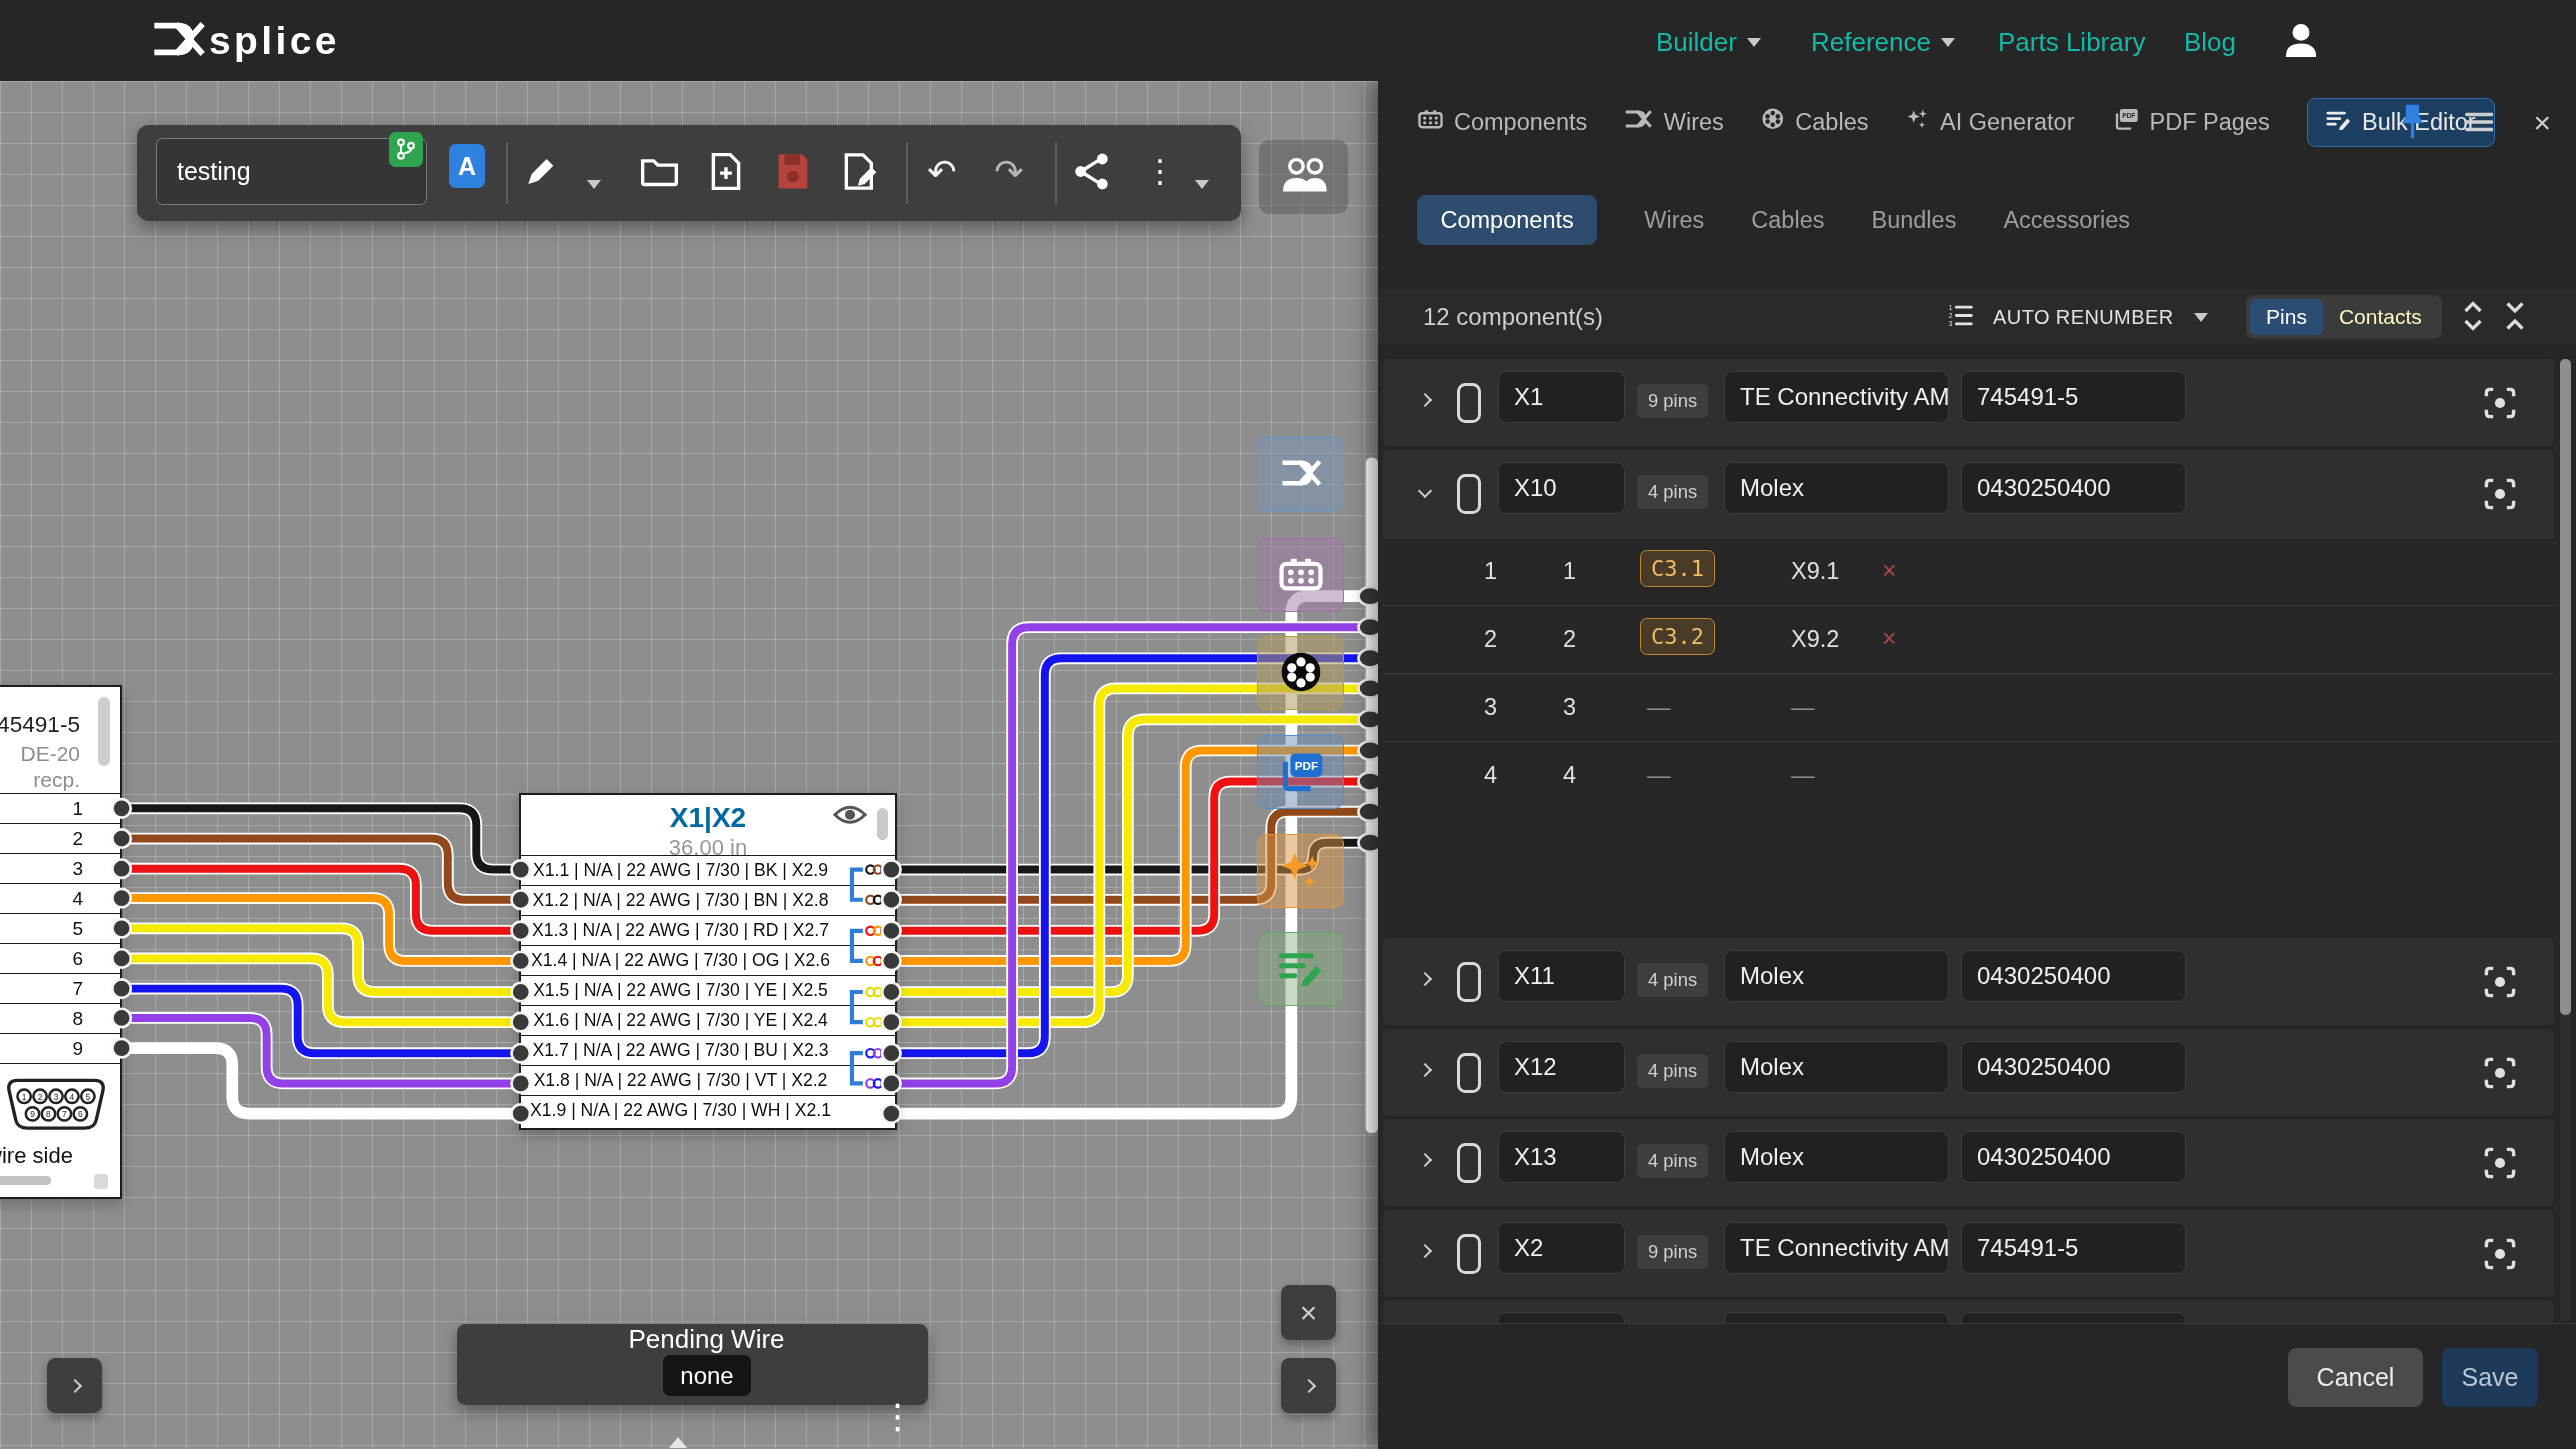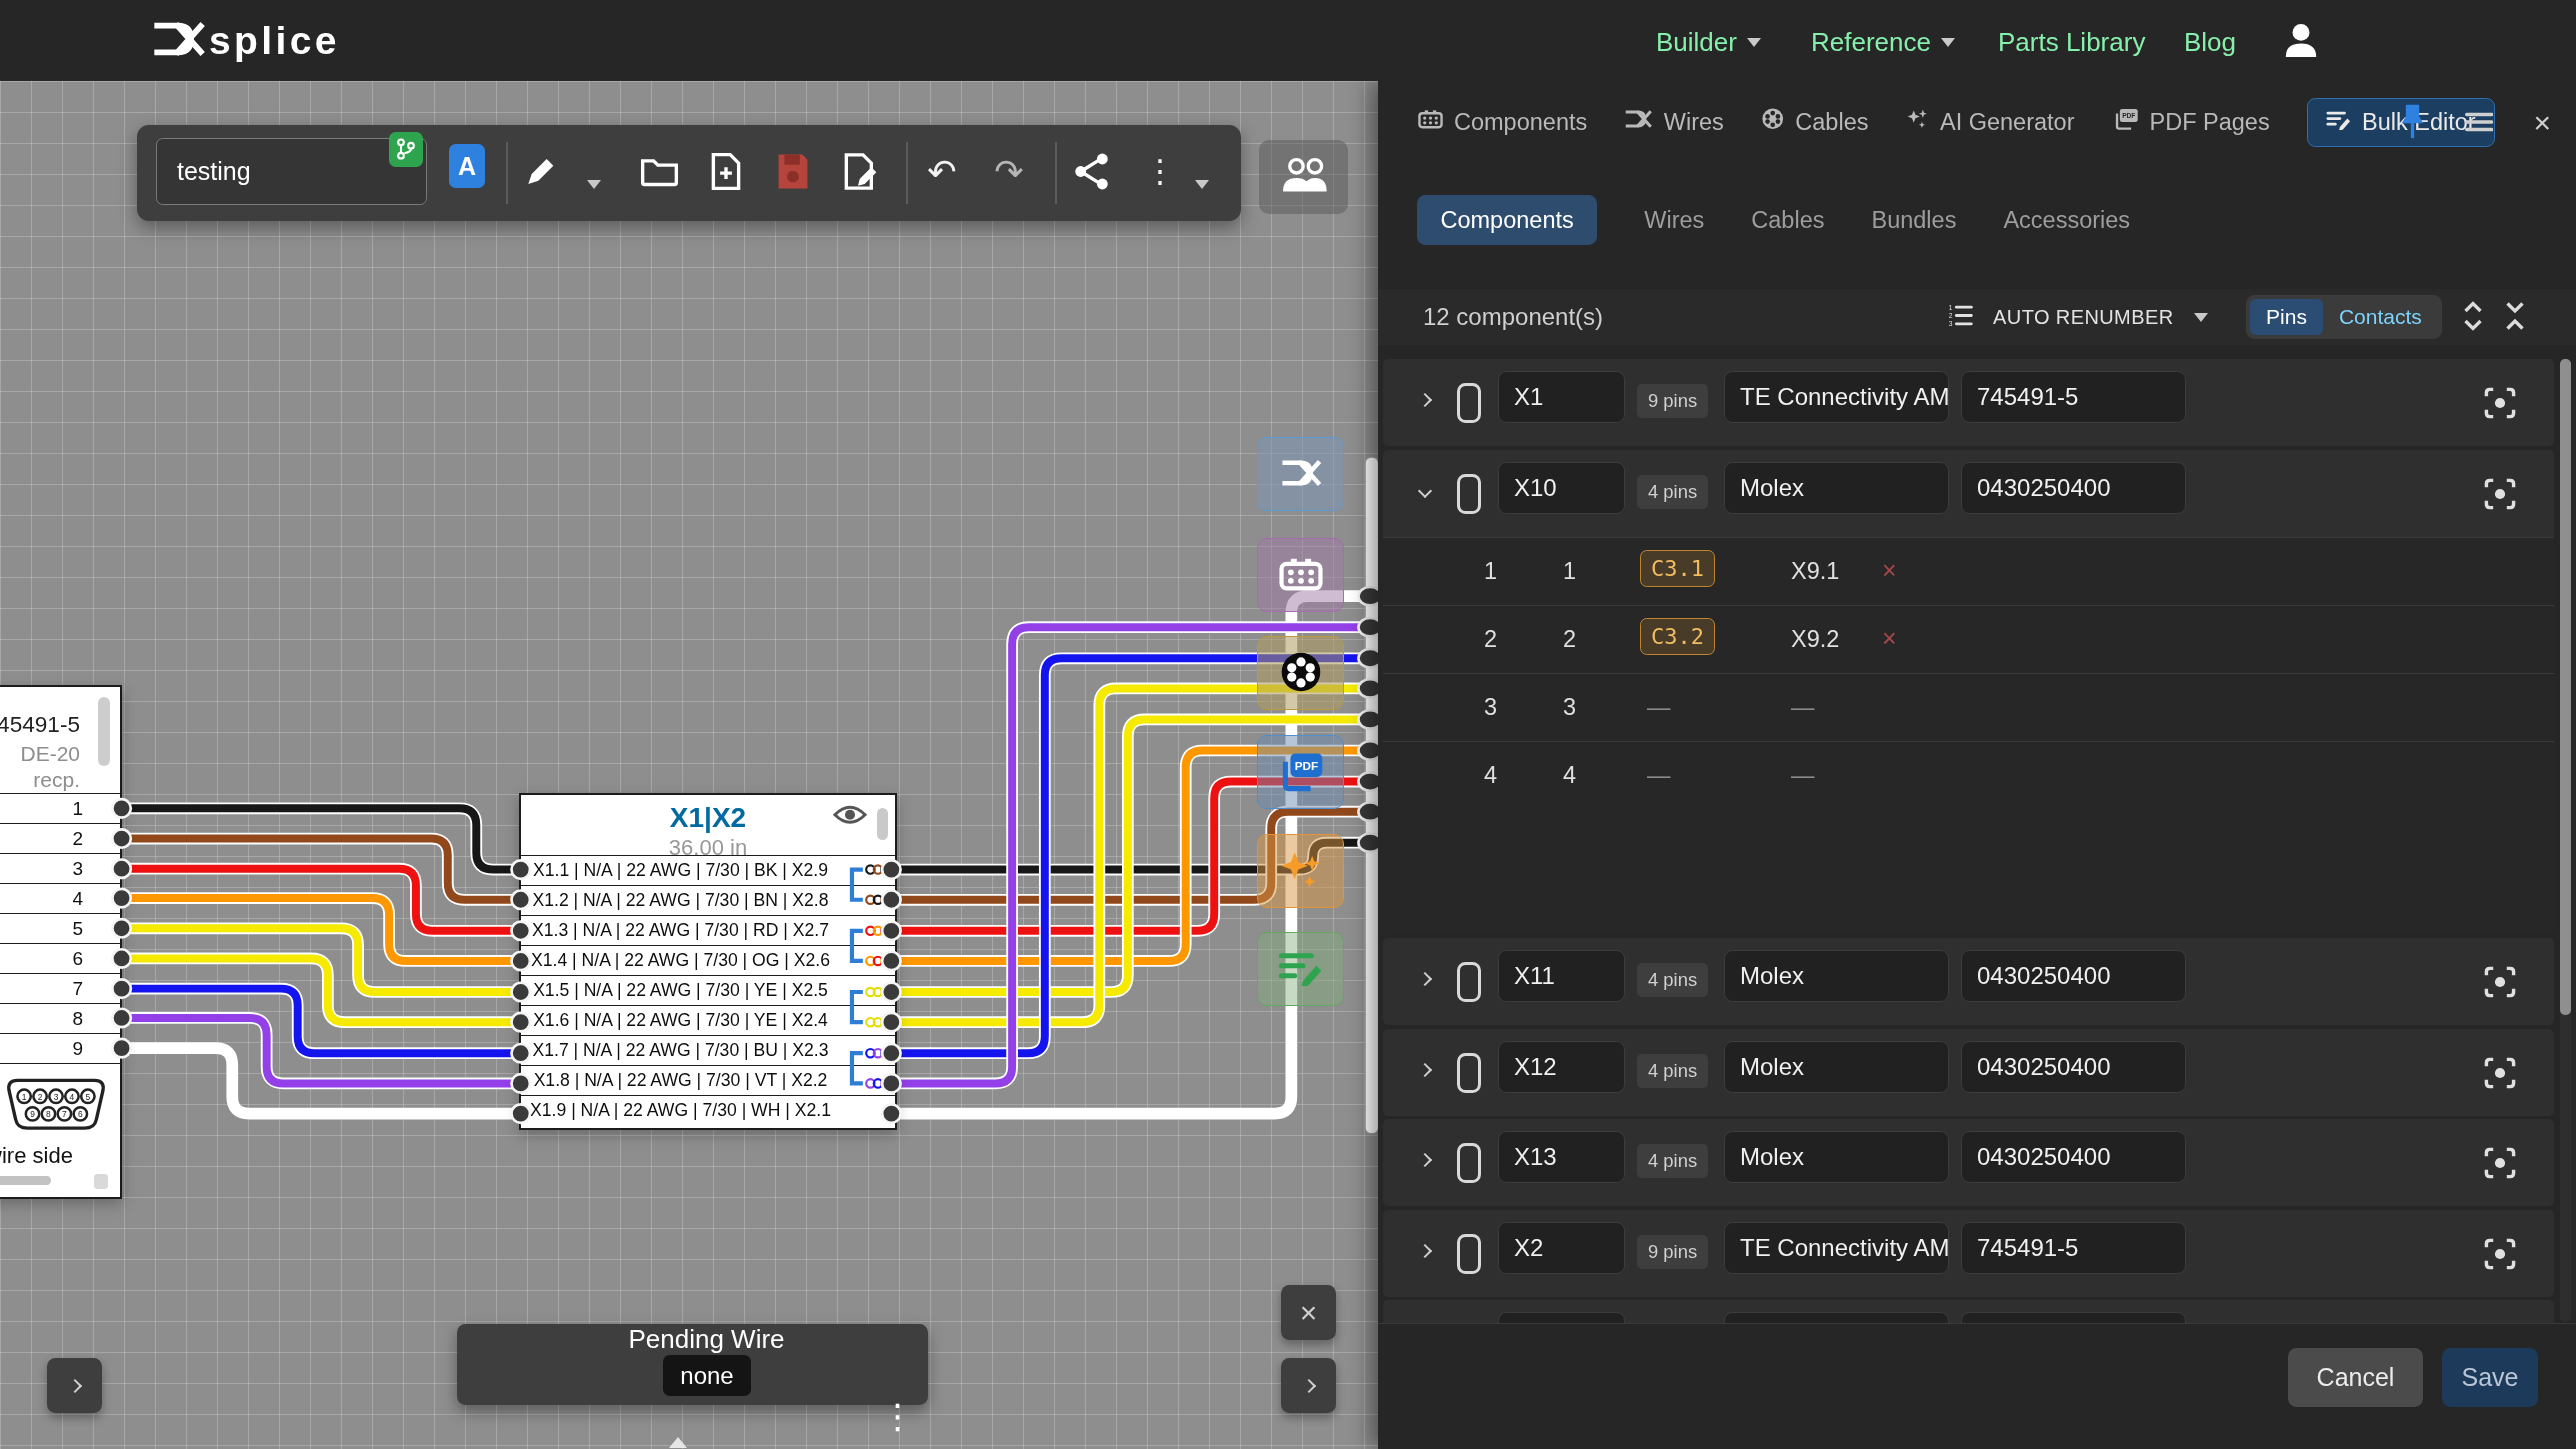--- a/index.html
+++ b/index.html
@@ -4,21 +4,21 @@
 <style>
   * { margin:0; padding:0; box-sizing:border-box; }
   html,body { width:2576px; height:1449px; background:#262626; overflow:hidden;
     font-family:"Liberation Sans", sans-serif; }
   #root { position:relative; width:2576px; height:1449px; }
 
   
   #topbar { position:absolute; left:0; top:0; width:2576px; height:81px; background:#262626; z-index:60; }
   #logo { position:absolute; left:151px; top:18.4px; display:flex; align-items:flex-end; gap:3px; }
   #logo-text { color:#fff; font-size:39px; font-weight:bold; letter-spacing:3.4px; }
-  .navitem { color:#86efac; font-size:26px; display:flex; align-items:center; gap:10px; position:absolute; top:27px; cursor:default; }
+  .navitem { color:#14b8a6; font-size:26px; display:flex; align-items:center; gap:10px; position:absolute; top:27px; cursor:default; }
   .caret { width:0; height:0; border-left:7.5px solid transparent; border-right:7.5px solid transparent; border-top:9.2px solid #c9c9c9; display:inline-block; }
   .caret-up { width:0; height:0; border-left:9.2px solid transparent; border-right:9.2px solid transparent; border-bottom:11px solid #e6e6e6; display:inline-block; }
 
   
   #canvas { position:absolute; left:0; top:81px; width:1378px; height:1368px; background-color:#8e8e8e;
     background-image:linear-gradient(rgba(255,255,255,.22) 1.3px, transparent 1.3px),
       linear-gradient(90deg, rgba(255,255,255,.22) 1.3px, transparent 1.3px);
     background-size:31px 31px; z-index:1; }
   svg.layer { position:absolute; left:0; top:0; z-index:2; overflow:visible; pointer-events:none; }
   #pins-svg { z-index:6; }
@@ -92,21 +92,21 @@
   .ptab.active { background:#1c3e60; border:1.7px solid #2f6fae; border-radius:8.4px; padding:10px 18.4px; color:#eaeaea; }
   #ptab-icons { position:absolute; top:22px; right:25px; display:flex; align-items:center; gap:40px; }
   #subtabs { position:absolute; left:39px; top:114px; display:flex; align-items:center; gap:47px; }
   .stab { color:#9d9d9d; font-size:23.5px; }
   .stab.active { background:#2e4d6e; color:#fff; border-radius:8.4px; padding:11.7px 23.5px; }
   #countrow { position:absolute; left:0; top:208px; width:1198px; height:56px; background:#2a2a2a; display:flex; align-items:center; }
   #countrow .cnt { color:#cfcfcf; font-size:24px; margin-left:45px; }
   #countrow .right { margin-left:auto; display:flex; align-items:center; gap:20px; margin-right:50px; }
   #countrow .ar { color:#e3e3e3; font-size:20px; letter-spacing:0.4px; }
   .toggle { background:#3b3b3b; border-radius:8.4px; padding:4.2px; display:flex; }
-  .toggle .opt { font-size:21px; color:#7dd3fc; padding:5.9px 16px; border-radius:5.9px; }
+  .toggle .opt { font-size:21px; color:#fef9c3; padding:5.9px 16px; border-radius:5.9px; }
   .toggle .opt.on { background:#2c4d73; color:#fff; }
 
   .card { position:absolute; left:5px; width:1171px; background:#2f2f2f; border-radius:5px; }
   .rowline { position:relative; height:87px; }
   .card .chevwrap { position:absolute; left:37px; top:34px; }
   .cbx { position:absolute; left:74px; top:23.5px; width:23.5px; height:40px; border:3.4px solid #d9d9d9; border-radius:8.4px; }
   .inp { position:absolute; top:11.7px; height:52px; background:#212121; border:1.7px solid #3d3d3d; border-radius:8.4px;
     color:#f0f0f0; font-size:24px; display:flex; align-items:center; padding:0 15px; overflow:hidden; white-space:nowrap; }
   .inp.lbl { left:115px; width:127px; }
   .inp.mfr { left:341px; width:225px; }

